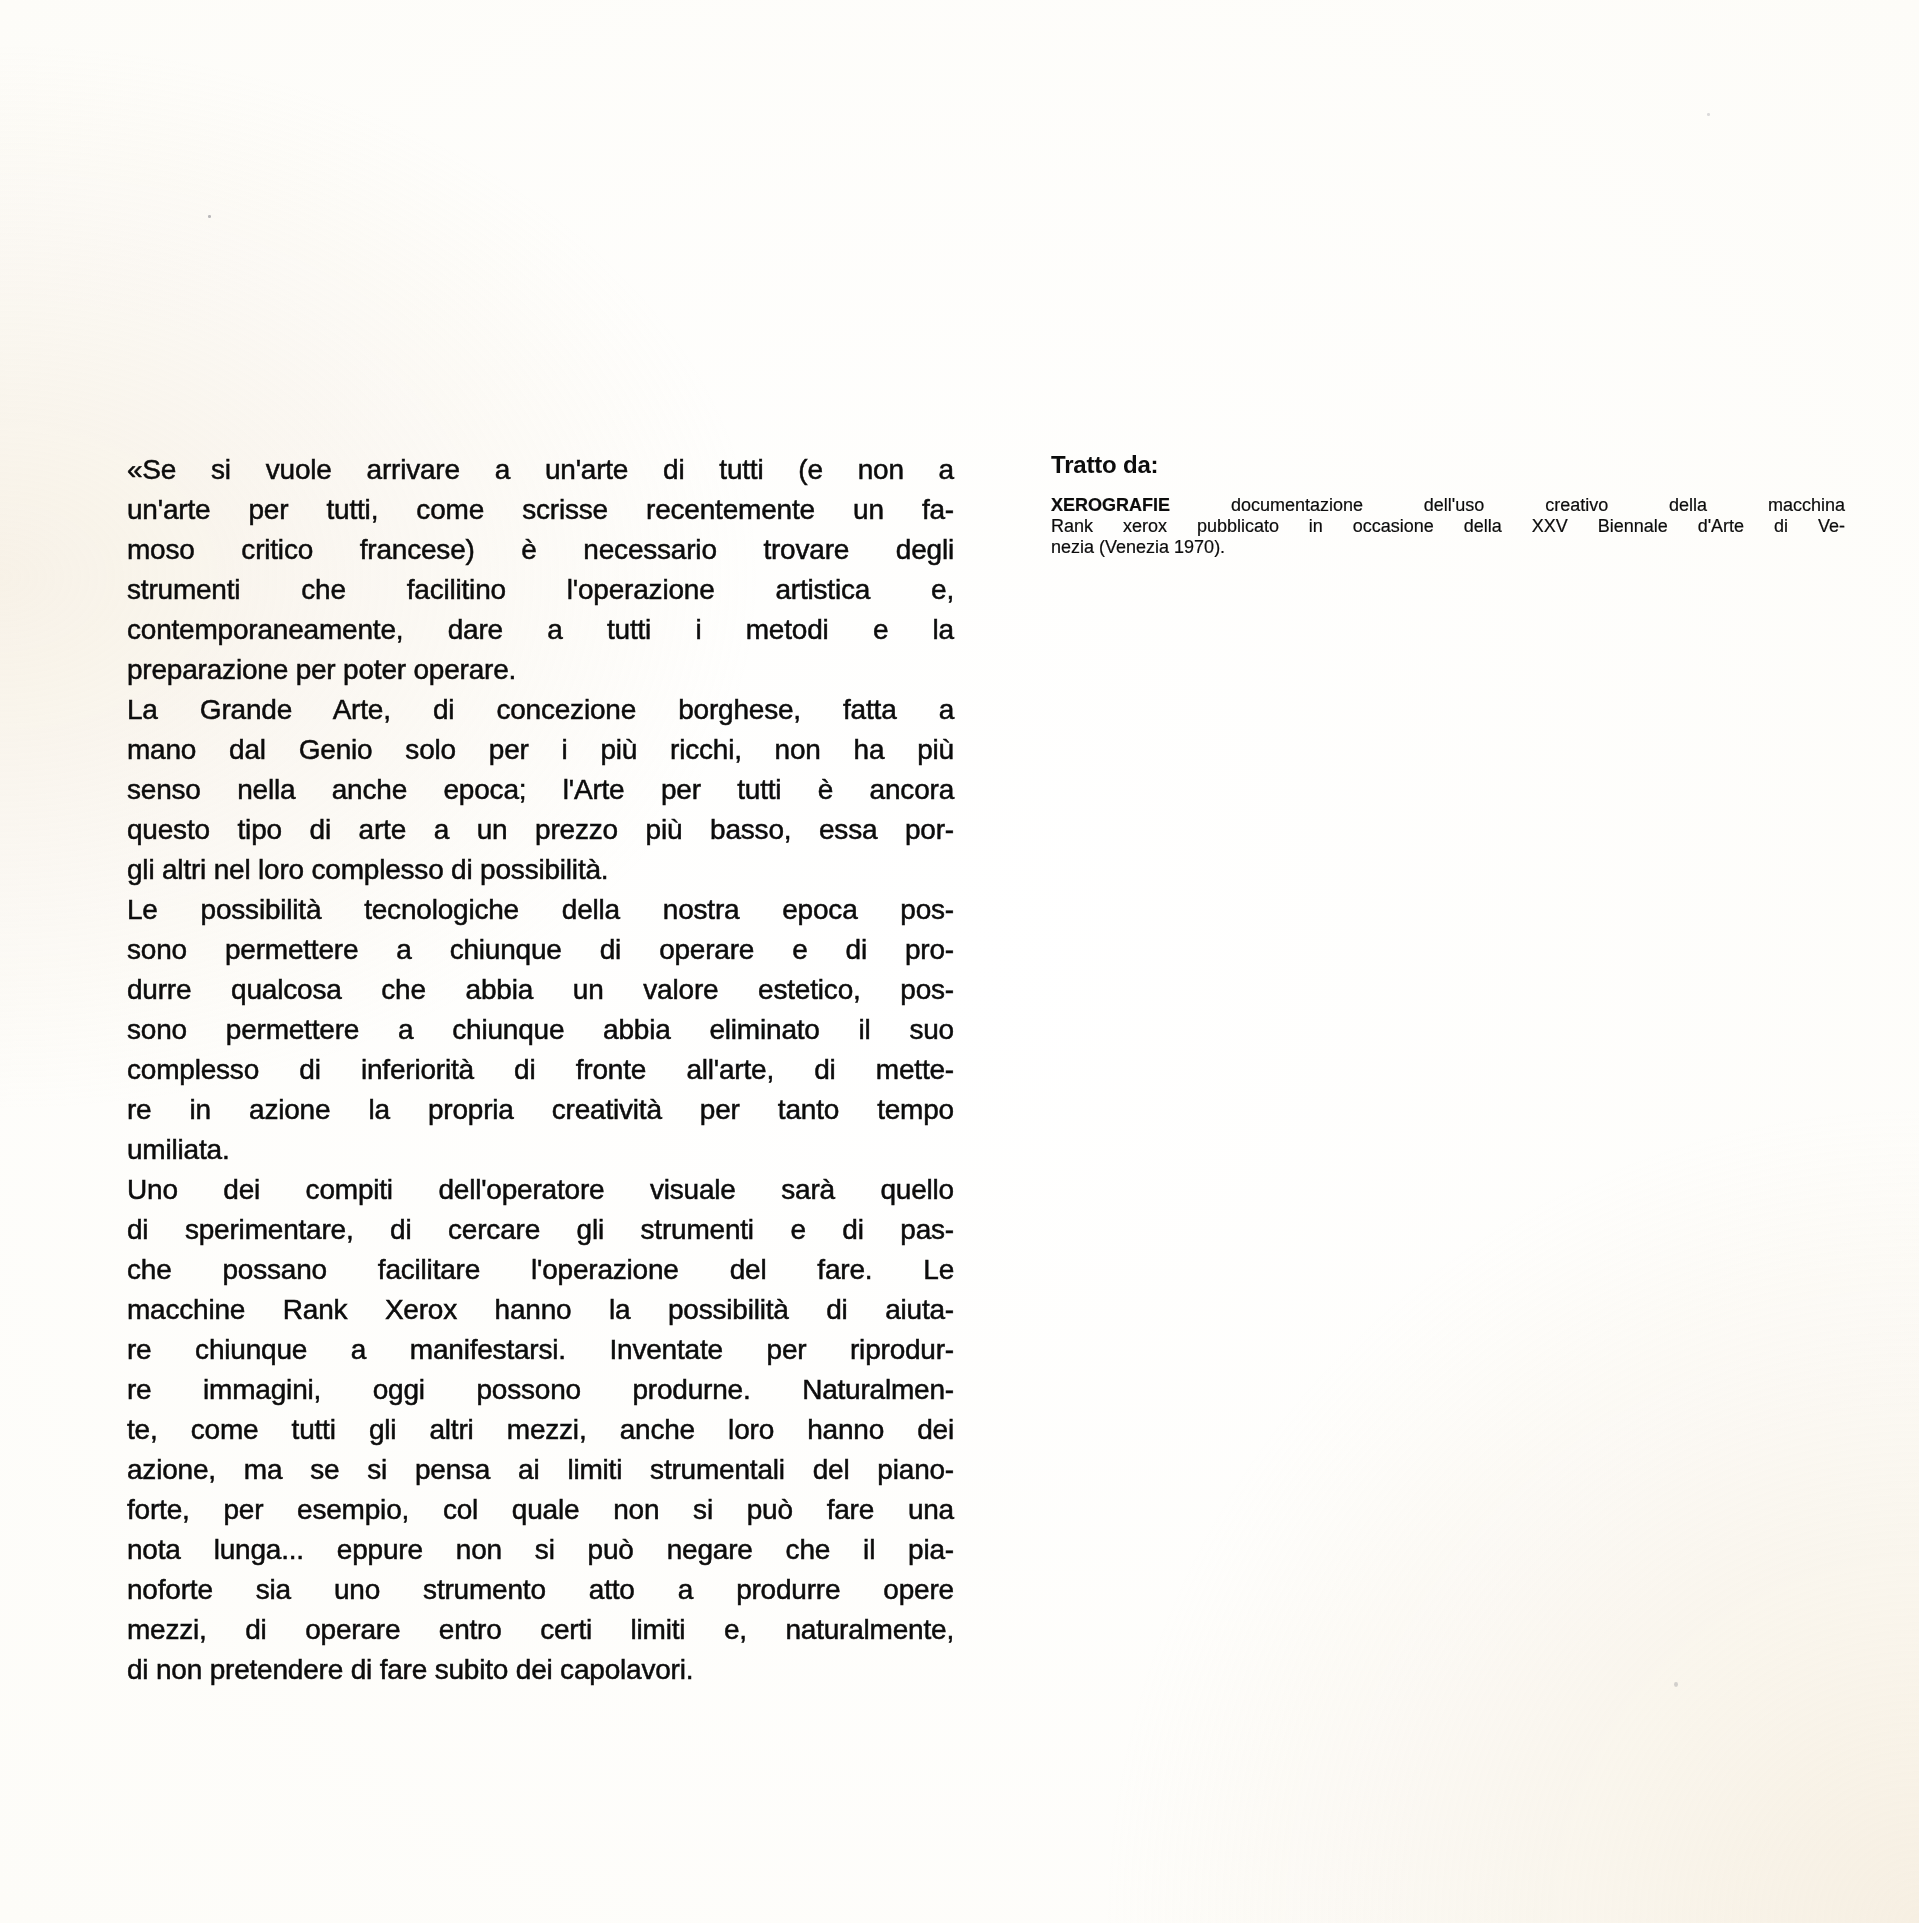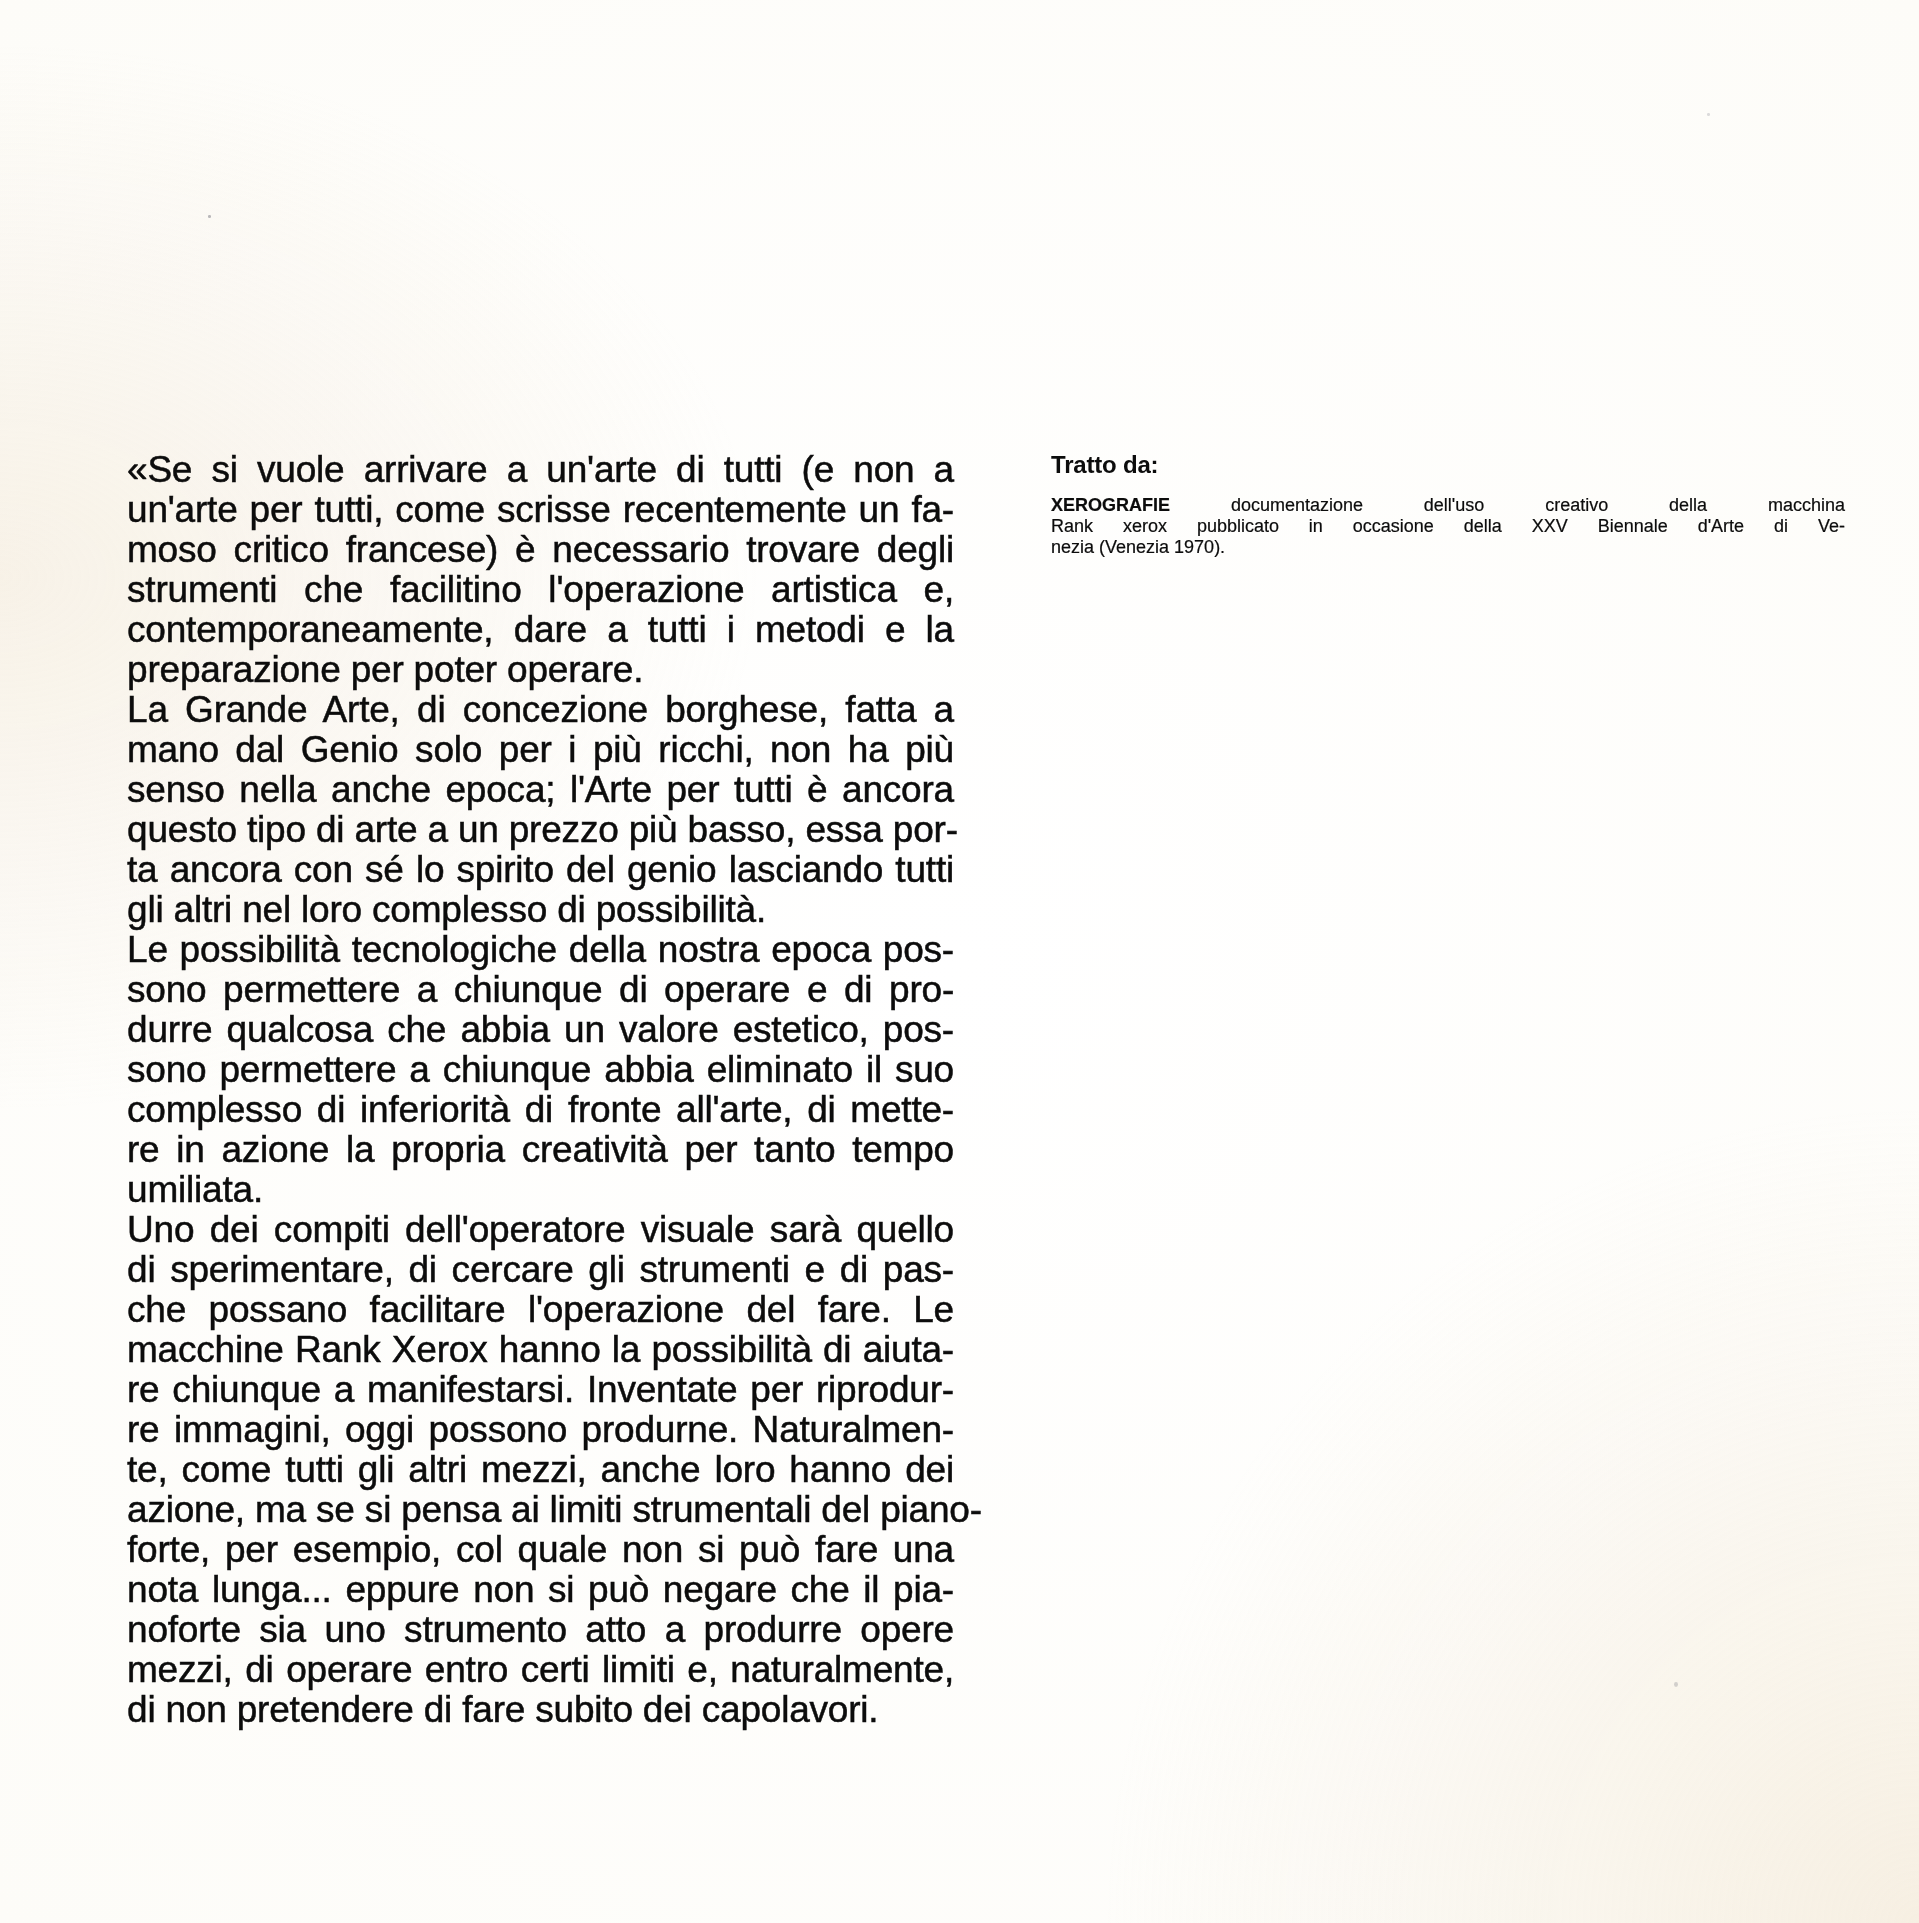--- a/index.html
+++ b/index.html
@@ -24,21 +24,21 @@
       inset: 0;
     }
     .body-column {
       position: absolute;
       left: 127px;
       top: 450px;
       width: 827px;
     }
     .body-line {
       display: block;
-      font-size: 37px;
+      font-size: 28px;
       line-height: 40px;
       height: 40px;
       white-space: nowrap;
       text-align: justify;
       text-align-last: justify;
       letter-spacing: -0.2px;
       font-weight: 400;
       -webkit-text-stroke: 0.5px #0c0c0c;
     }
     .body-line.last {
@@ -96,21 +96,20 @@
       <span class="body-line">strumenti che facilitino l'operazione artistica e,</span>
       <span class="body-line">contemporaneamente, dare a tutti i metodi e la</span>
       <span class="body-line last">preparazione per poter operare.</span>
     </div>
 
     <div>
       <span class="body-line">La Grande Arte, di concezione borghese, fatta a</span>
       <span class="body-line">mano dal Genio solo per i più ricchi, non ha più</span>
       <span class="body-line">senso nella anche epoca; l'Arte per tutti è ancora</span>
       <span class="body-line">questo tipo di arte a un prezzo più basso, essa por-</span>
-      <span class="body-line">ta ancora con sé lo spirito del genio lasciando tutti</span>
       <span class="body-line last">gli altri nel loro complesso di possibilità.</span>
     </div>
 
     <div>
       <span class="body-line">Le possibilità tecnologiche della nostra epoca pos-</span>
       <span class="body-line">sono permettere a chiunque di operare e di pro-</span>
       <span class="body-line">durre qualcosa che abbia un valore estetico, pos-</span>
       <span class="body-line">sono permettere a chiunque abbia eliminato il suo</span>
       <span class="body-line">complesso di inferiorità di fronte all'arte, di mette-</span>
       <span class="body-line">re in azione la propria creatività per tanto tempo</span>

